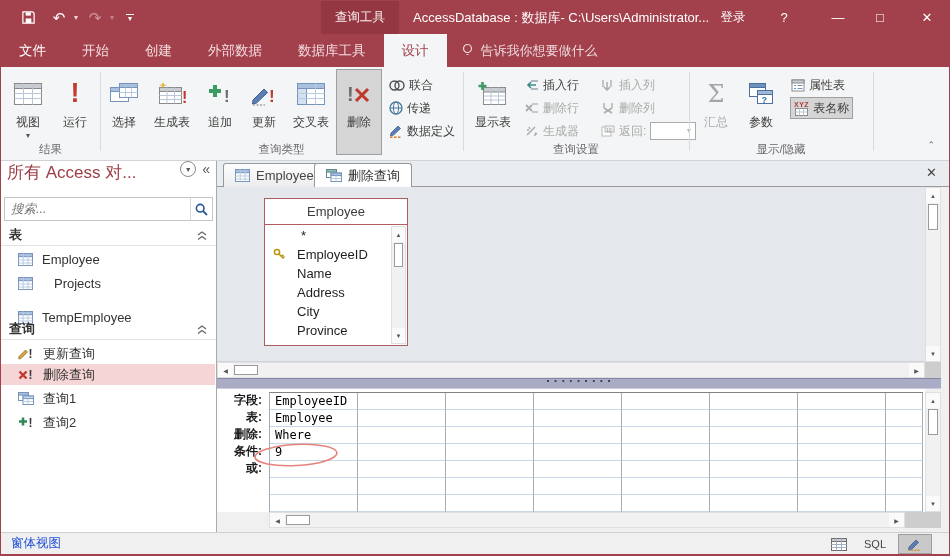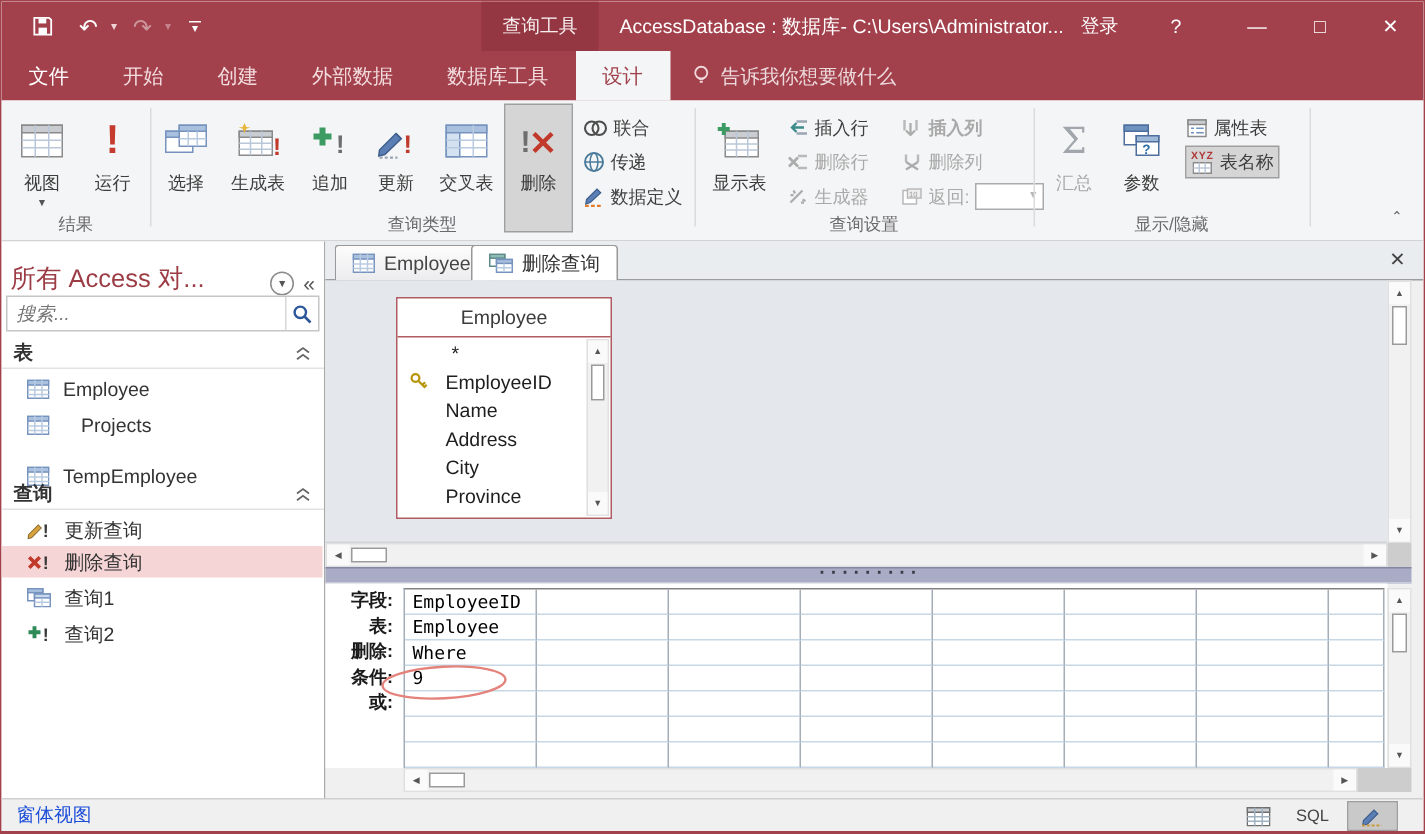--- a/index.html
+++ b/index.html
@@ -38,21 +38,21 @@
   .glabel{position:absolute;bottom:3px;font-size:11.5px;color:#69696C;text-align:center;white-space:nowrap;}
   .run-bang{font-size:27px;font-weight:bold;color:#C53B2F;line-height:1;}
   .sigma{font-size:24px;color:#A0A6AC;line-height:1;font-family:"DejaVu Serif",serif;}
   .combo{width:46px;height:18px;background:#fff;border:1px solid #ABABAB;position:relative;}
   .combo span{position:absolute;right:3px;top:4px;font-size:7px;color:#B5B5B5;}
   .xyzwrap{display:flex;flex-direction:column;align-items:center;line-height:1;}
   .xyz{font-size:7px;font-weight:bold;color:#B03A3A;letter-spacing:.5px;}
   .rib-collapse{position:absolute;right:14px;bottom:10px;font-size:9px;color:#666;}
   
   .sidebar{position:absolute;top:160px;left:0;width:216px;height:372px;background:#fff;border-right:1px solid #A9A9A9;}
-  .sbtitle{position:absolute;top:0;left:0;right:0;height:36px;display:flex;align-items:flex-end;padding:0 6px;}
+  .sbtitle{position:absolute;top:0;left:0;right:0;height:36px;display:flex;align-items:flex-start;padding:0 6px;}
   .sbtitle .t{font-size:17px;color:#9C3C45;flex:1;white-space:nowrap;overflow:hidden;}
   .sb-dd{width:16px;height:16px;border:1px solid #8A8A8A;border-radius:50%;display:flex;align-items:center;
     justify-content:center;font-size:7px;color:#555;margin-right:6px;background:#FDFDFD;}
   .sb-collapse{font-size:14px;color:#555;}
   .searchbox{position:absolute;top:36px;left:3px;right:3px;height:24px;border:1px solid #C6C6C6;background:#fff;display:flex;align-items:center;}
   .searchbox input{flex:1;border:none;outline:none;font-style:italic;font-size:12.5px;color:#555;padding:0 6px;
     font-family:"Liberation Sans","DejaVu Sans",sans-serif;background:transparent;}
   .searchbox .mag{width:22px;border-left:1px solid #D8D8D8;display:flex;align-items:center;justify-content:center;align-self:stretch;}
   .shdr{position:absolute;left:0;right:0;height:21px;display:flex;align-items:center;padding:0 8px;
     font-size:13px;font-weight:bold;color:#333;border-bottom:1px solid #E3E3E3;}
@@ -283,21 +283,21 @@
           <path d="M1 3l6 6M7 3L1 9" stroke="#ACACAC" stroke-width="1.8"></path>
         </svg>
       <span>删除行</span>
     </div>
     <div class="smbtn dis" style="left:524px;top:54px;">
       <svg width="14" height="12" viewBox="0 0 14 12">
           <path d="M2 10L10 2M4 2l1 2M2 5h2M10 8l2 1M9 10h2" stroke="#ACACAC" stroke-width="1.5"></path>
         </svg>
       <span>生成器</span>
     </div>
-    <div class="smbtn dis" style="left:600px;top:8px;font-weight:bold;">
+    <div class="smbtn dis" style="left:600px;top:8px;">
       <svg width="14" height="12" viewBox="0 0 14 12">
           <path d="M2 1v7M10 1v7" stroke="#B9B9B9" stroke-width="1.6"></path>
           <path d="M6 3v7M3 8l3 3 3-3" stroke="#ACACAC" stroke-width="1.5" fill="none"></path>
         </svg>
       <span>插入列</span>
     </div>
     <div class="smbtn dis" style="left:600px;top:31px;">
       <svg width="14" height="12" viewBox="0 0 14 12">
           <path d="M3 1v5M11 1v5" stroke="#B9B9B9" stroke-width="1.6"></path>
           <path d="M3 6l8 5M11 6l-8 5" stroke="#ACACAC" stroke-width="1.6"></path>

